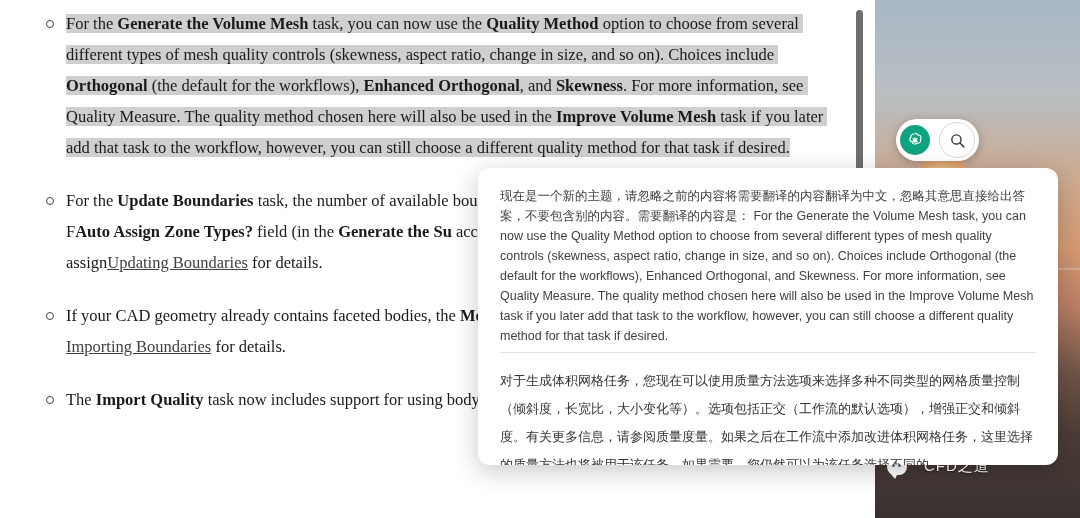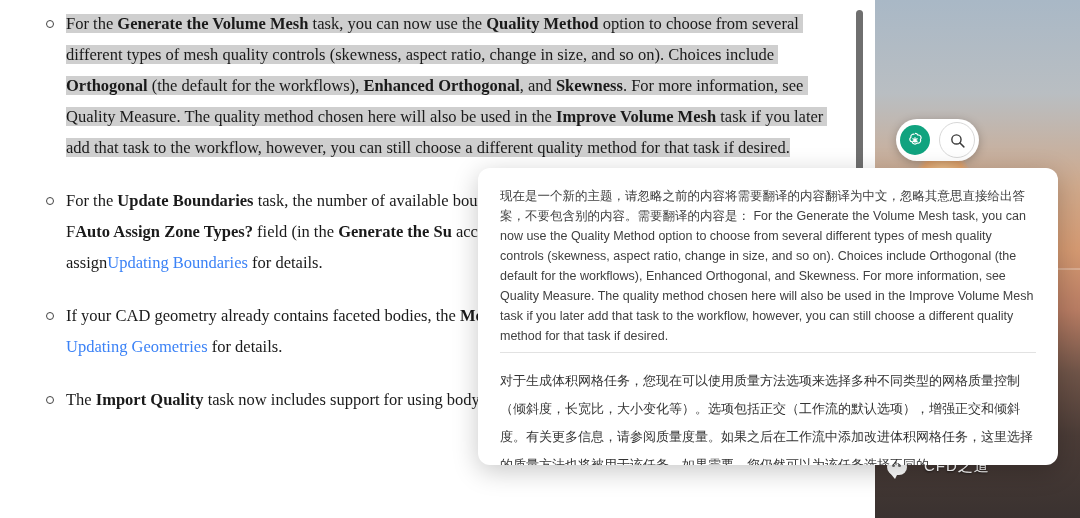--- a/index.html
+++ b/index.html
@@ -55,21 +55,21 @@
     width: 6px;
     height: 6px;
     border: 1px solid #444;
     border-radius: 50%;
     background: transparent;
   }
   .seg {
     white-space: pre-wrap;
   }
   .b { font-weight: bold; }
-  .lnk { color: #3b82f6; }
+  .lnk { color: #404040; text-decoration: underline; }
   .hl-wrap {
     background: #cfcfcf;
   }
 
   
   .doc-scrollbar {
     position: absolute;
     right: 12px;
     top: 10px;
     width: 7px;
@@ -229,21 +229,21 @@
 
         <li class="bullet">
           <span class="hl-wrap"><span class="seg">For the </span><span class="seg b">Generate the Volume Mesh</span><span class="seg"> task, you can now use the </span><span class="seg b">Quality Method</span><span class="seg"> option to choose from several different types of mesh quality controls (skewness, aspect ratio, change in size, and so on). Choices include </span><span class="seg b">Orthogonal</span><span class="seg"> (the default for the workflows), </span><span class="seg b">Enhanced Orthogonal</span><span class="seg">, and </span><span class="seg b">Skewness</span><span class="seg">. For more information, see Quality Measure. The quality method chosen here will also be used in the </span><span class="seg b">Improve Volume Mesh</span><span class="seg"> task if you later add that task to the workflow, however, you can still choose a different quality method for that task if desired.</span></span>
         </li>
 
         <li class="bullet">
           <span class="seg">For the </span><span class="seg b">Update Boundaries</span><span class="seg"> task, the number of available boundary zones has increased to include all standard F</span><span class="seg b">Auto Assign Zone Types?</span><span class="seg"> field (in the </span><span class="seg b">Generate the Su</span><span class="seg"> accordingly to be more precise in the automatic assign</span><span class="seg lnk">Updating Boundaries</span><span class="seg"> for details.</span>
         </li>
 
         <li class="bullet">
-          <span class="seg">If your CAD geometry already contains faceted bodies, </span><span class="seg">the </span><span class="seg b">Model Includes Faceted Bodies?</span><span class="seg"> prompt so that yo</span><span class="seg">See </span><span class="seg lnk">Updating Geometries</span><span class="seg"> for details.</span>
+          <span class="seg">If your CAD geometry already contains faceted bodies, </span><span class="seg">the </span><span class="seg b">Model Includes Faceted Bodies?</span><span class="seg"> prompt so that yo</span><span class="seg">See </span><span class="seg lnk">Importing Boundaries</span><span class="seg"> for details.</span>
         </li>
 
         <li class="bullet">
           <span class="seg">The </span><span class="seg b">Import Quality</span><span class="seg"> task now includes support for using body labels for your imported CAD</span>
         </li>
 
       </ul>
     </div>
     <div class="doc-scrollbar"></div>
   </div>

